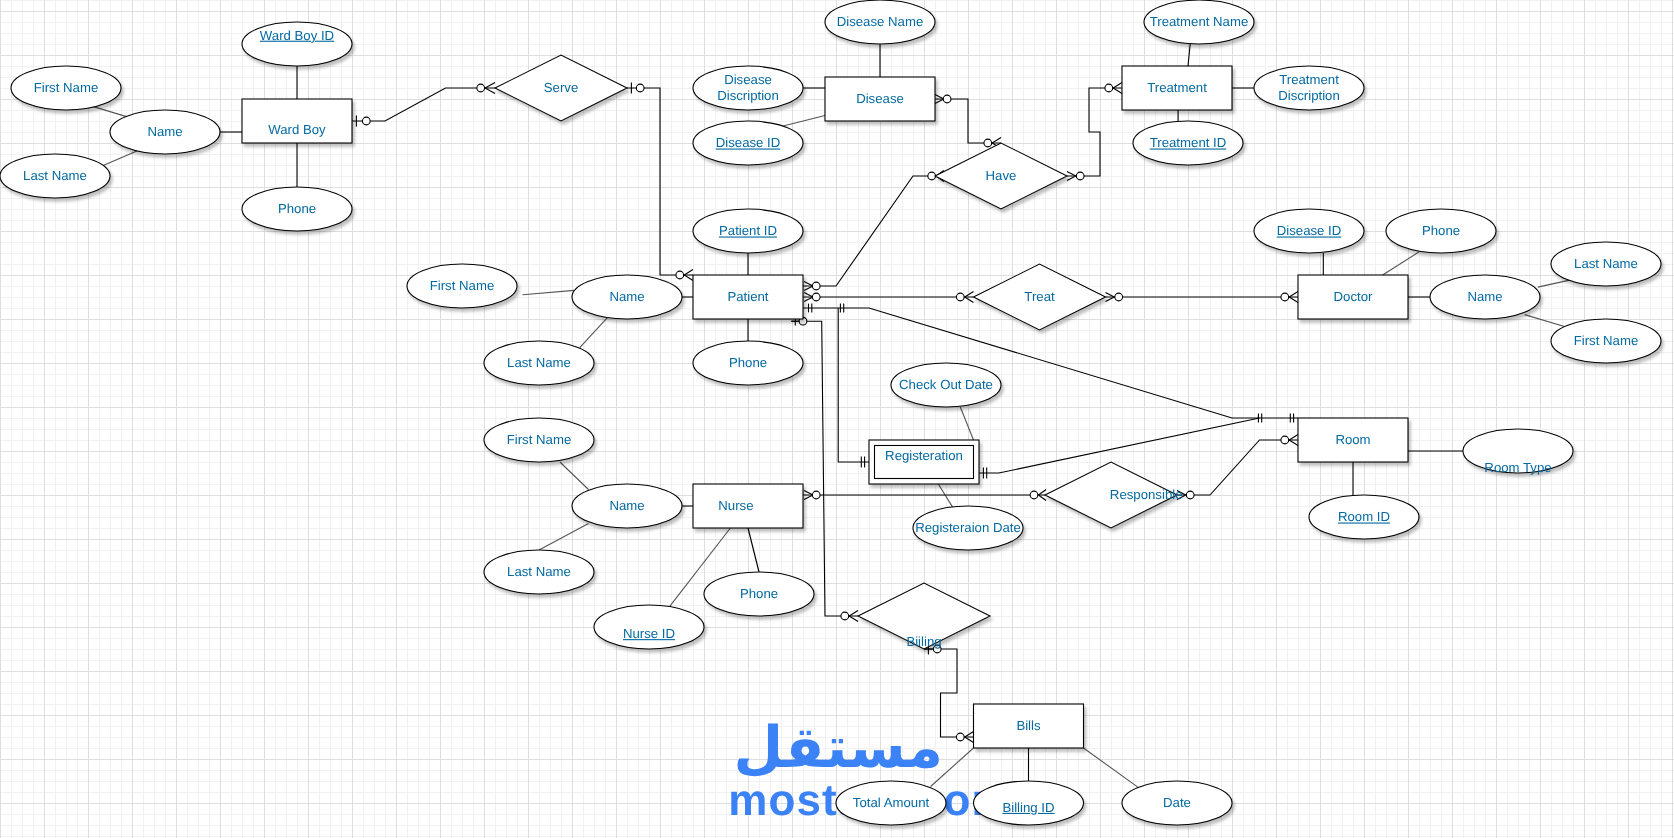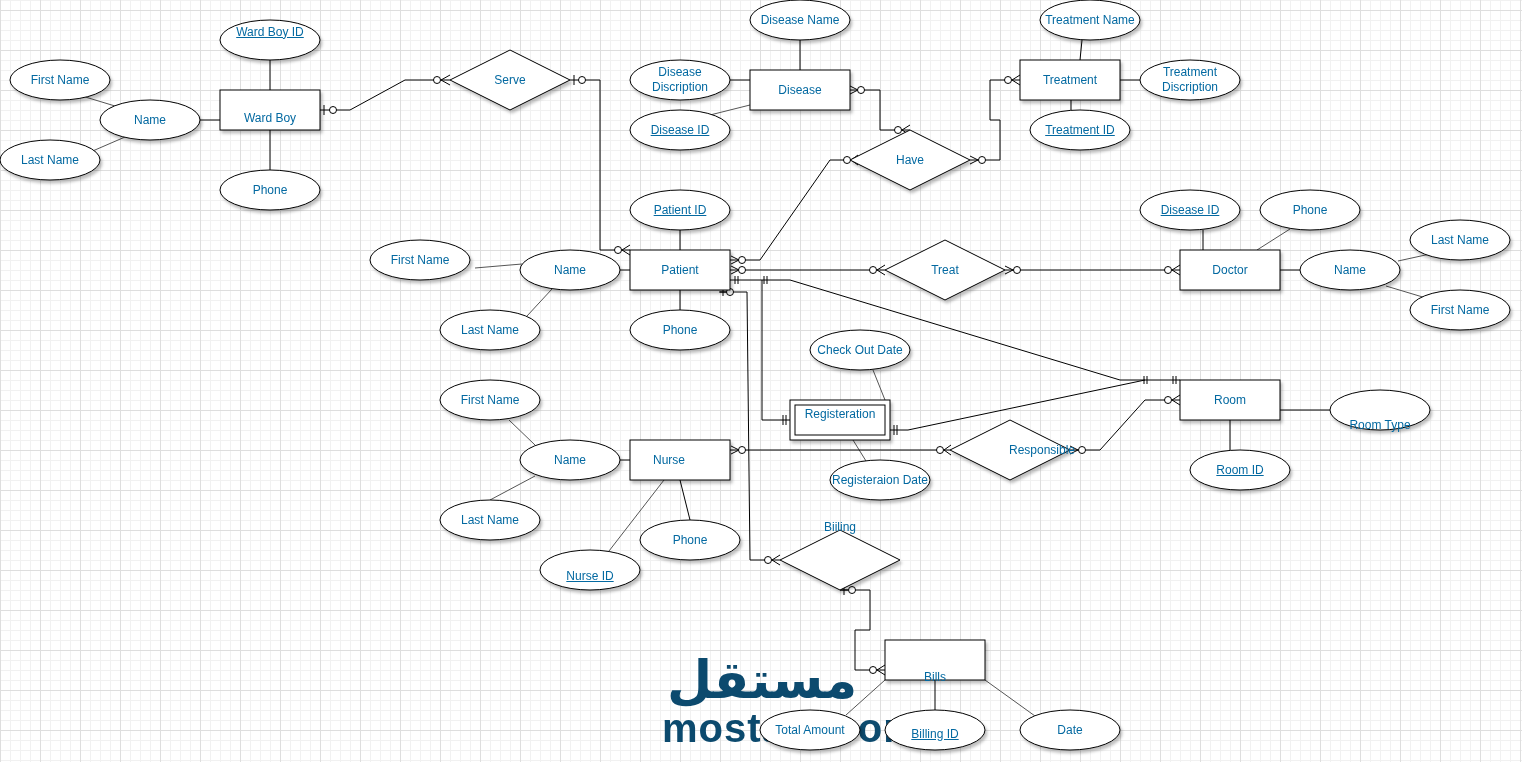--- a/index.html
+++ b/index.html
@@ -12,21 +12,21 @@
     background-image:
       linear-gradient(to right, #dedede 1px, transparent 1px),
       linear-gradient(to bottom, #dedede 1px, transparent 1px),
       linear-gradient(to right, #f1f1f1 1px, transparent 1px),
       linear-gradient(to bottom, #f1f1f1 1px, transparent 1px);
     background-size: 40px 40px, 40px 40px, 10px 10px, 10px 10px;
     background-position: 0px 10px, 0px 10px, 0px 0px, 0px 0px;
   }
   .watermark {
     position: absolute; left: 662px; top: 652px; width: 200px; height: 100px;
-    color: #0c4a6e; pointer-events: none; text-align: center;
+    color: #3b82f6; pointer-events: none; text-align: center;
   }
   .watermark .wm-ar { font-family: "DejaVu Sans", sans-serif; font-size: 52px; font-weight: bold; line-height: 56px; }
   .watermark .wm-lat { font-family: "Liberation Sans", sans-serif; font-size: 40px; font-weight: bold; line-height: 40px; letter-spacing: 1px; }
   .node-label { position: absolute; display: flex; align-items: center; justify-content: center;
                 text-align: left; font-size: 12px; color: #0369a1; line-height: 15px; pointer-events: none; }
   .node-label.key { text-decoration: underline; }
 </style>
 </head>
 <body>
 
@@ -261,28 +261,28 @@
 
 <div id="labels">
 
   <div class="node-label" style="left:220px;top:90px;width:100px;height:56px;">Ward Boy</div>
   <div class="node-label" style="left:750px;top:70px;width:100px;height:40px;">Disease</div>
   <div class="node-label" style="left:1020px;top:60px;width:100px;height:40px;">Treatment</div>
   <div class="node-label" style="left:630px;top:250px;width:100px;height:40px;">Patient</div>
   <div class="node-label" style="left:1180px;top:250px;width:100px;height:40px;">Doctor</div>
   <div class="node-label" style="left:1180px;top:380px;width:100px;height:40px;">Room</div>
   <div class="node-label" style="left:630px;top:440px;width:78px;height:40px;">Nurse</div>
-  <div class="node-label" style="left:885px;top:640px;width:100px;height:40px;margin-top:17px;">Bills</div>
+  <div class="node-label" style="left:885px;top:640px;width:100px;height:40px;">Bills</div>
   <div class="node-label" style="left:790px;top:400px;width:100px;height:28px;">Registeration</div>
 
   <div class="node-label" style="left:450px;top:50px;width:120px;height:60px;">Serve</div>
   <div class="node-label" style="left:850px;top:130px;width:120px;height:60px;">Have</div>
   <div class="node-label" style="left:885px;top:240px;width:120px;height:60px;">Treat</div>
   <div class="node-label" style="left:950px;top:420px;width:120px;height:60px;margin-left:32px;">Responsible</div>
-  <div class="node-label" style="left:780px;top:502px;width:120px;height:50px;">Biiling</div>
+  <div class="node-label" style="left:780px;top:558px;width:120px;height:50px;">Biiling</div>
 
   <div class="node-label key" style="left:220px;top:20px;width:100px;height:24px;">Ward Boy ID</div>
   <div class="node-label" style="left:100px;top:100px;width:100px;height:40px;">Name</div>
   <div class="node-label" style="left:10px;top:60px;width:100px;height:40px;">First Name</div>
   <div class="node-label" style="left:0px;top:140px;width:100px;height:40px;">Last Name</div>
   <div class="node-label" style="left:220px;top:170px;width:100px;height:40px;">Phone</div>
   <div class="node-label" style="left:750px;top:0px;width:100px;height:40px;">Disease Name</div>
   <div class="node-label" style="left:630px;top:60px;width:100px;height:40px;flex-direction:column;">
     <span>Disease</span>
     <span>Discription</span>

